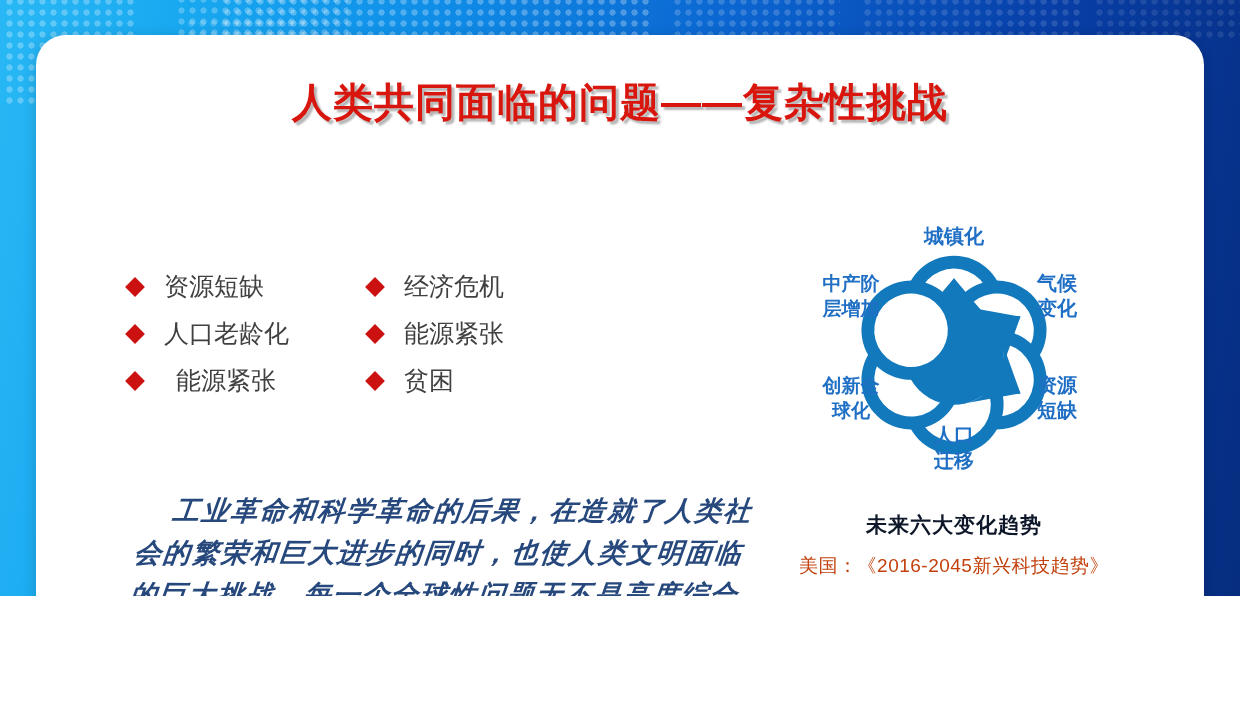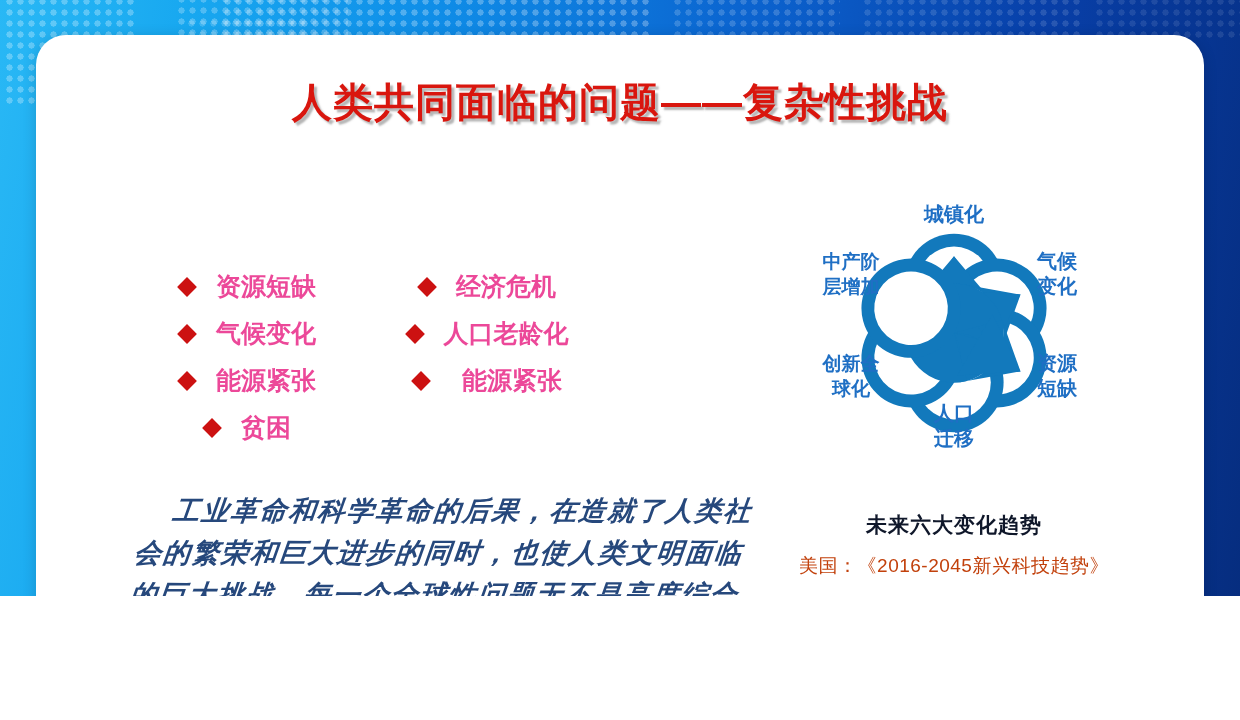--- a/index.html
+++ b/index.html
@@ -77,25 +77,24 @@
     top: 228px;
     width: 520px;
     display: grid;
     grid-template-columns: 240px 240px;
     grid-auto-rows: 47px;
     align-items: center;
   }
   .bullet-item {
     display: flex;
     align-items: center;
-    color: #ec4899;
+    color: #404040;
     font-size: 25px;
-    font-weight: bold;
+    font-weight: normal;
     white-space: nowrap;
-    justify-content: center;
   }
   .diamond-icon {
     display: inline-block;
     width: 14px;
     height: 14px;
     background: #cc1111;
     transform: rotate(45deg);
     margin-right: 22px;
     flex: 0 0 auto;
   }
@@ -115,21 +114,21 @@
     line-height: 42px;
     letter-spacing: 2px;
     text-indent: 34px;
     transform: skewX(-6deg);
   }
 
   
   #flower-wrap {
     position: absolute;
     left: 718px;
-    top: 128px;
+    top: 150px;
     width: 400px;
     height: 330px;
   }
   #flower-svg { display: block; width: 400px; height: 330px; }
 
   .petal-text {
     fill: #1f6fc4;
     font-family: "Liberation Sans", "DejaVu Sans", sans-serif;
     font-size: 20px;
     font-weight: bold;
@@ -181,24 +180,20 @@
 
       <div class="bullet-item">
         <span class="diamond-icon"></span>
         <span class="bullet-label">资源短缺</span>
       </div>
       <div class="bullet-item">
         <span class="diamond-icon"></span>
         <span class="bullet-label">经济危机</span>
       </div>
 
-      <div class="bullet-item">
-        <span class="diamond-icon"></span>
-        <span class="bullet-label">气候变化</span>
-      </div>
 
       <div class="bullet-item">
         <span class="diamond-icon"></span>
         <span class="bullet-label">人口老龄化</span>
       </div>
       <div class="bullet-item">
         <span class="diamond-icon"></span>
         <span class="bullet-label">能源紧张</span>
       </div>
 

